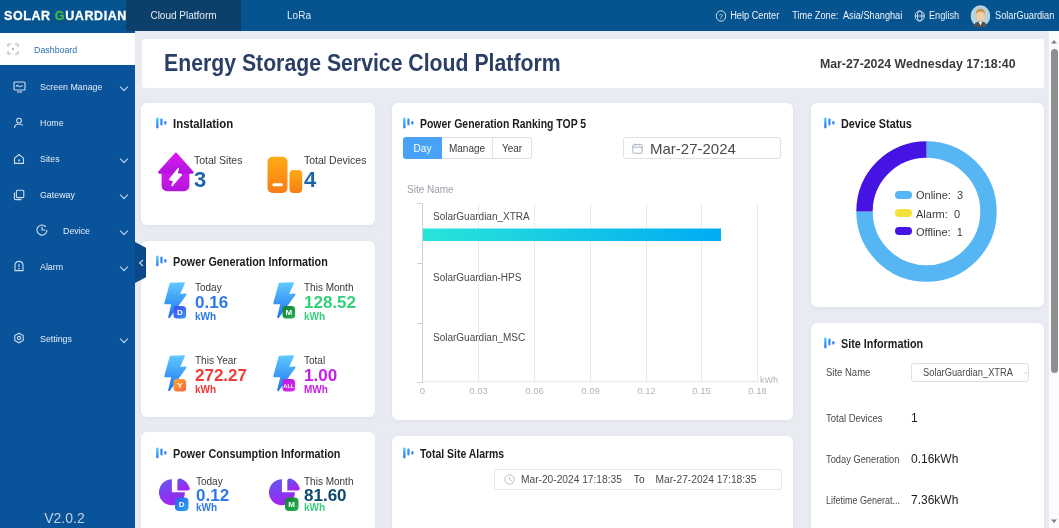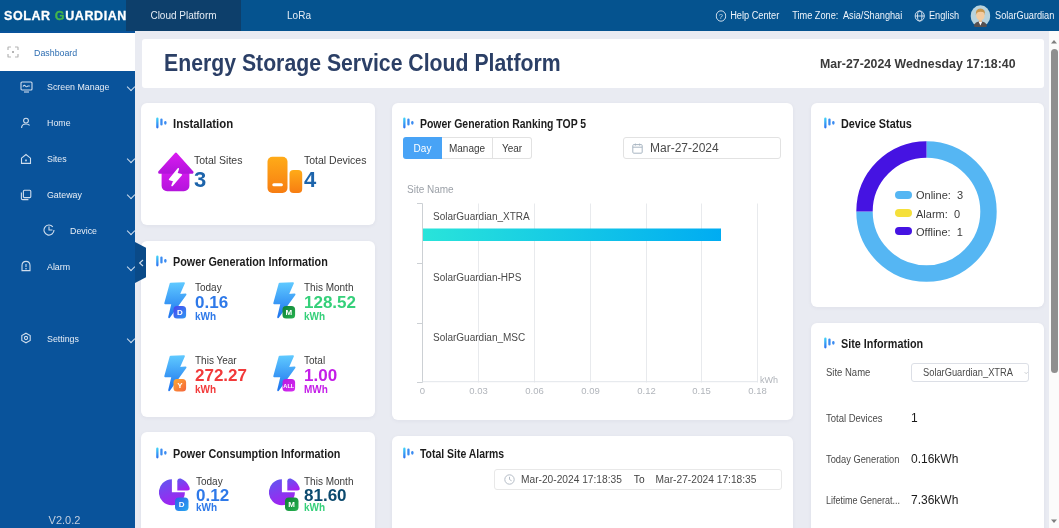--- a/index.html
+++ b/index.html
@@ -43,21 +43,21 @@
       <rect x="9.4" y="13.6" width="3.2" height="3.4" fill="#edbd92"></rect>
       <ellipse cx="11" cy="10.4" rx="4.6" ry="5" fill="#f4cca0"></ellipse>
       <path d="M5.9 10.5 Q5.4 3.6 11 3.6 Q16.6 3.6 16.1 10.5 Q15.7 7.2 13.7 6.9 Q9.4 6.3 8.1 7.3 Q6.4 8.2 5.9 10.5 Z" fill="#c9974e"></path>
     </svg>
     <span>SolarGuardian</span>
   </div>
 </div>
 
 <div class="abs" style="left:0;top:31px;width:135px;height:497px;background:#09539b;z-index:5;" id="sidebar">
 
-  <div class="abs" style="left:0;top:2px;width:135px;height:38px;background:#fff;display:flex;align-items:center;">
+  <div class="abs" style="left:0;top:2px;width:135px;height:32px;background:#fff;display:flex;align-items:center;">
     <svg width="12" height="12" viewBox="0 0 12 12" style="margin-left:7px;">
       <g fill="none" stroke="#b5b5b5" stroke-width="1.2">
         <path d="M1 4 V1.6 Q1 1 1.6 1 H4"></path>
           <path d="M8 1 H10.4 Q11 1 11 1.6 V4"></path>
         <path d="M11 8 V10.4 Q11 11 10.4 11 H8"></path>
           <path d="M4 11 H1.6 Q1 11 1 10.4 V8"></path>
       </g>
         <rect x="5" y="5" width="2" height="2" fill="#b5b5b5"></rect>
     </svg>
     <span style="margin-left:15px;font-size:9.5px;color:#2e6eb2;display:inline-block;transform:scaleX(.93);transform-origin:left center;">Dashboard</span>
@@ -140,24 +140,24 @@
     <svg width="12" height="12" viewBox="0 0 12 12">
           <g fill="none" stroke="#cfdded" stroke-width="1.1">
             <path d="M6 1.2 L10.2 3.6 V8.4 L6 10.8 L1.8 8.4 V3.6 Z"></path>
             <circle cx="6" cy="6" r="1.6"></circle>
           </g>
         </svg>
     </span>
       <span class="mi-txt">Settings</span>
       <span class="mi-arr"></span>
     </div>
-  <div class="abs" style="left:0;bottom:2px;width:129px;text-align:center;font-size:11px;color:#c3cfdf;">V2.0.2</div>
+  <div class="abs" style="left:0;bottom:2px;width:129px;text-align:center;font-size:14px;color:#c3cfdf;">V2.0.2</div>
 </div>
 <style>
-  .menu-item { position:absolute; left:13px; width:135px; height:35.9px; display:flex; align-items:center; }
+  .menu-item { position:absolute; left:6px; width:135px; height:35.9px; display:flex; align-items:center; }
   .mi-ico { margin-left:7px; width:13px; display:inline-flex; }
   .mi-txt { margin-left:14px; font-size:9.5px; color:#e8eef6; display:inline-block; transform:scaleX(.93); transform-origin:left center; }
   .mi-arr { position:absolute; right:13px; width:7px; height:7px; }
   .mi-arr::after { content:""; position:absolute; left:0; top:1px; width:5px; height:5px; border-right:1.1px solid #cfdded; border-bottom:1.1px solid #cfdded; transform:rotate(45deg); }
 </style>
 
 <div class="abs" style="left:135px;top:242px;width:11px;height:41px;background:#0a4a88;z-index:7;clip-path:polygon(0 0,100% 14%,100% 86%,0 100%);display:flex;align-items:center;justify-content:center;">
   <svg width="6" height="8" viewBox="0 0 6 8">
       <path d="M5 1 L1.6 4 L5 7" fill="none" stroke="#cfdcea" stroke-width="1.1"></path>
     </svg>
@@ -344,21 +344,21 @@
 
   <div class="abs" style="left:231px;top:34px;width:158px;height:22px;border:1px solid #e2e2e2;border-radius:3px;background:#fff;display:flex;align-items:center;">
     <svg width="11" height="11" viewBox="0 0 11 11" style="margin-left:8px;">
         <g fill="none" stroke="#a9b6c2" stroke-width="1">
           <rect x="0.8" y="1.6" width="9.4" height="8.6" rx="1"></rect>
           <line x1="0.8" y1="4.2" x2="10.2" y2="4.2"></line>
           <line x1="3.4" y1="0.6" x2="3.4" y2="2.6"></line>
           <line x1="7.6" y1="0.6" x2="7.6" y2="2.6"></line>
         </g>
       </svg>
-    <span style="margin-left:7px;font-size:12px;color:#4a4a4a;">Mar-27-2024</span>
+    <span style="margin-left:7px;font-size:15px;color:#4a4a4a;">Mar-27-2024</span>
   </div>
 
   <div class="abs" style="left:15px;top:80.5px;font-size:10px;color:#9ca1a8;">Site Name</div>
 
   <svg class="abs" style="left:0px;top:0px;" width="401" height="317" viewBox="0 0 401 317">
 
     <g stroke="#e8eaed" stroke-width="1">
       <line x1="86.5" y1="100.5" x2="86.5" y2="279.5"></line>
       <line x1="142.5" y1="100.5" x2="142.5" y2="279.5"></line>
       <line x1="198.5" y1="100.5" x2="198.5" y2="279.5"></line>

